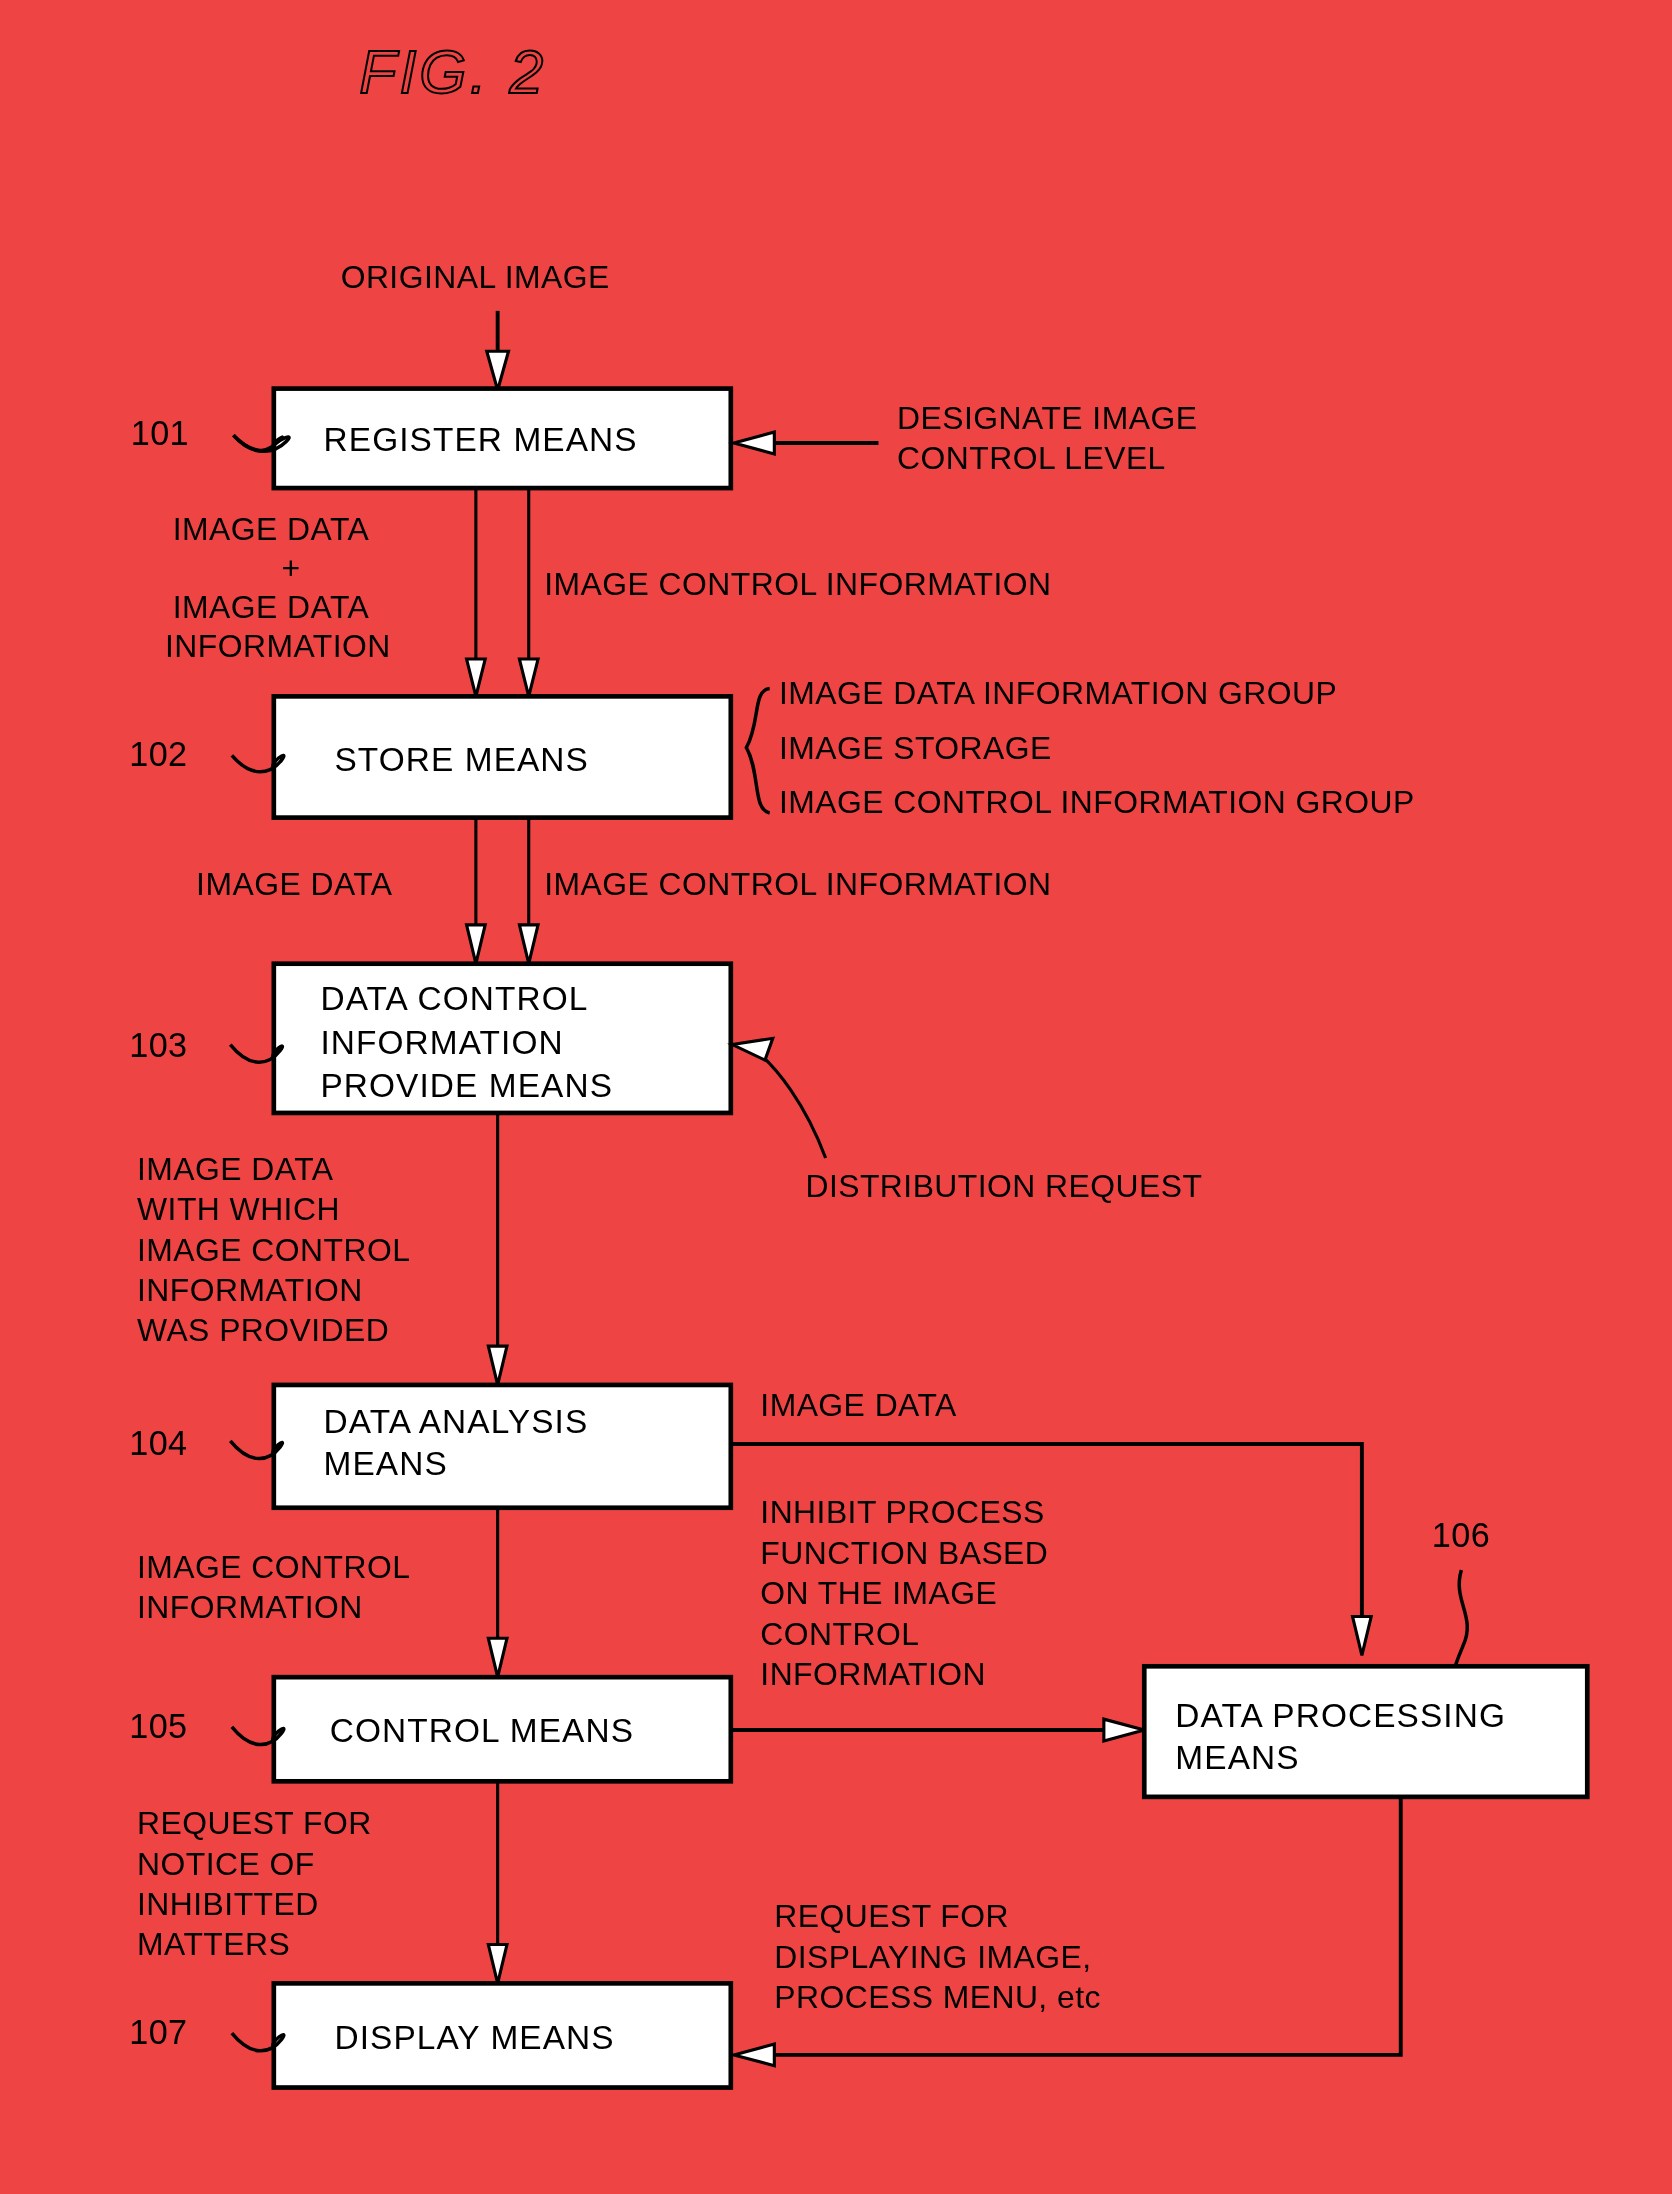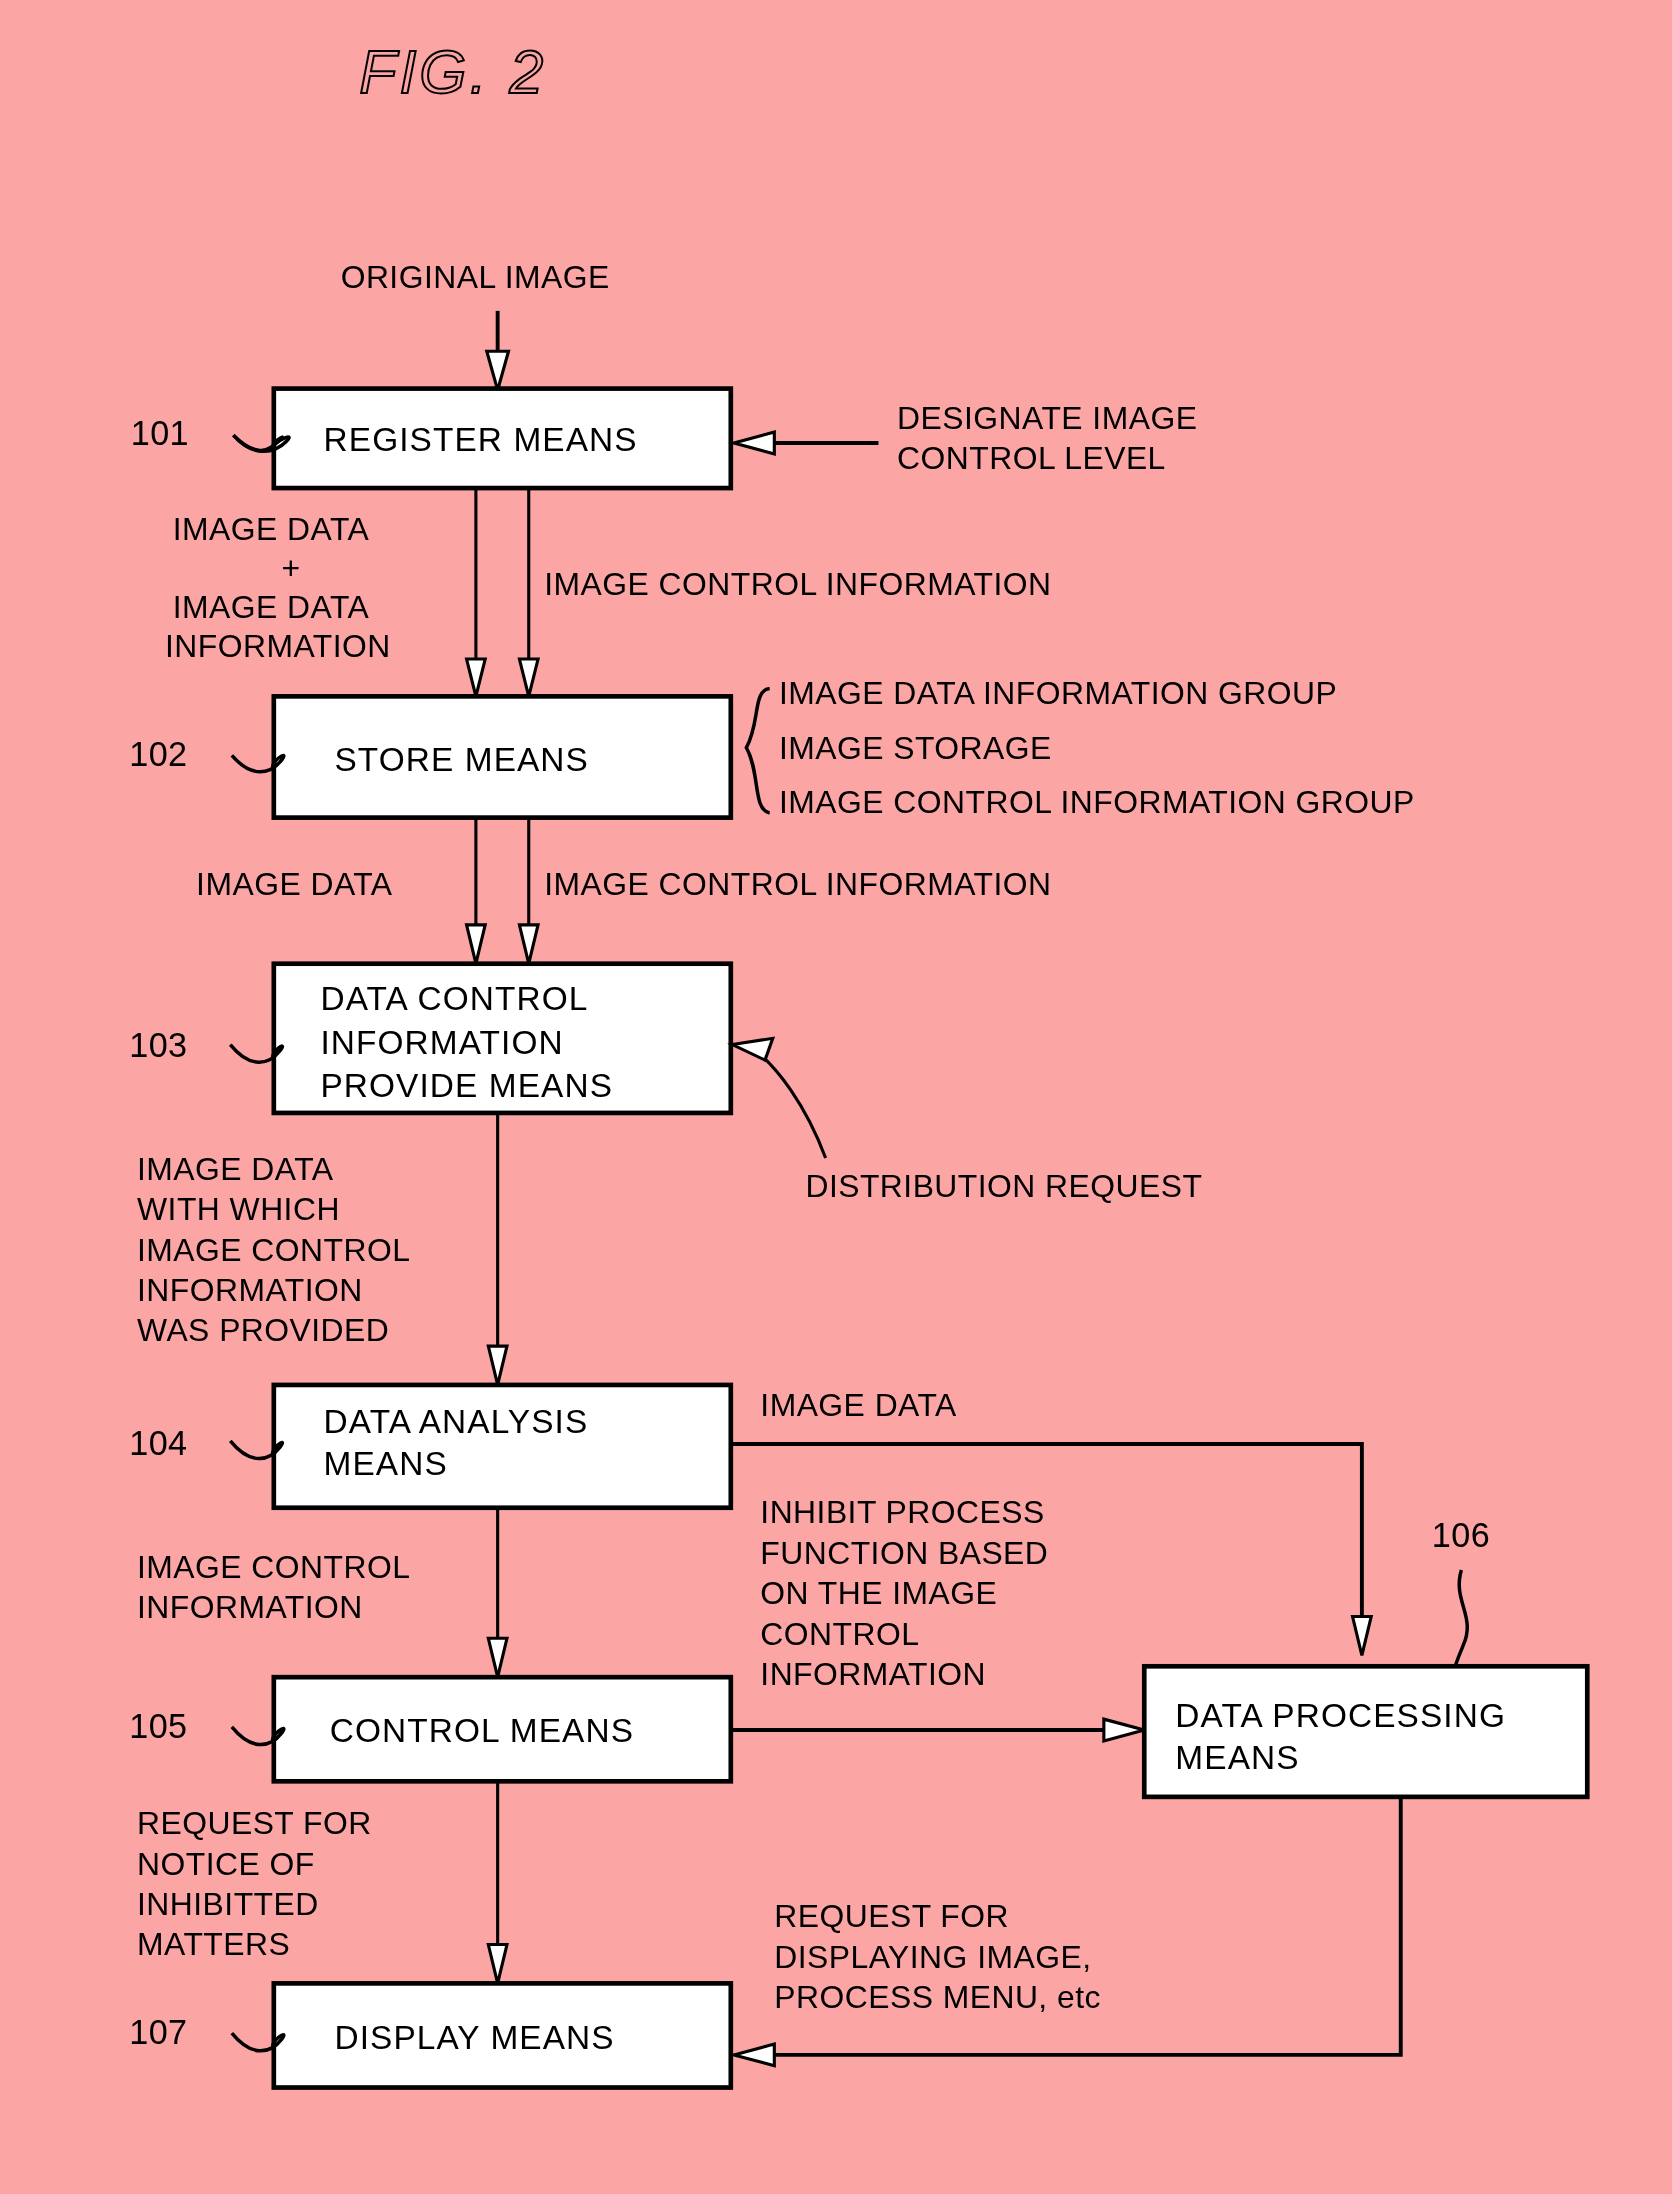--- a/index.html
+++ b/index.html
@@ -7,21 +7,21 @@
     padding: 0;
     background: #ffffff;
   }
   body {
     font-family: "Liberation Sans", sans-serif;
   }
   #figure-root {
     position: relative;
     width: 1673px;
     height: 2194px;
-    background: #fca5a5;
+    background: #ef4444;
     overflow: hidden;
   }
   #figure-svg {
     position: absolute;
     left: 0;
     top: 0;
     width: 1673px;
     height: 2194px;
   }
   .fig-title {

